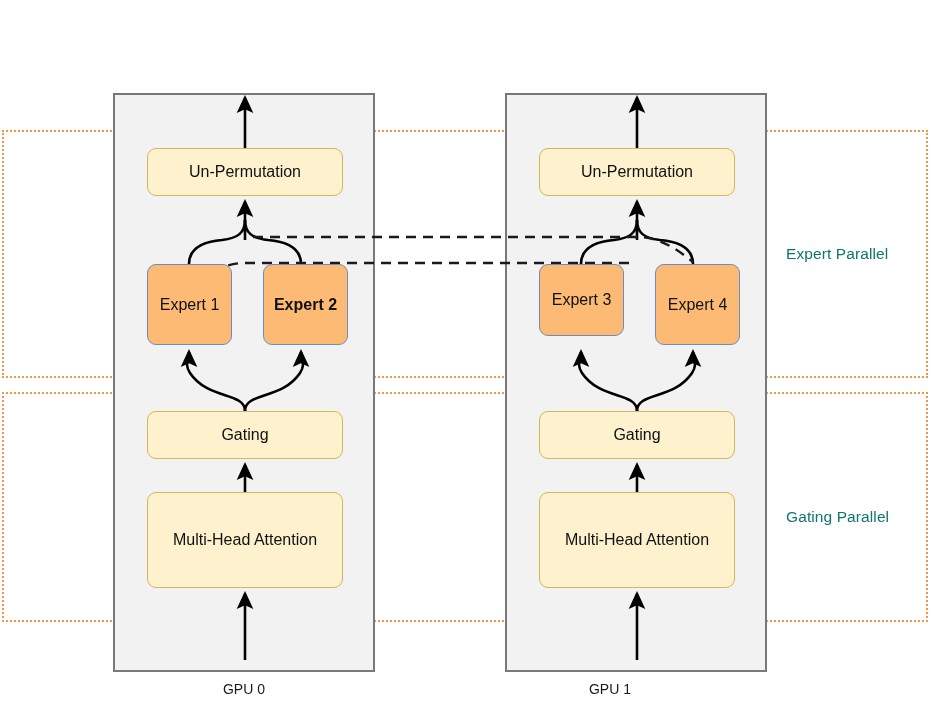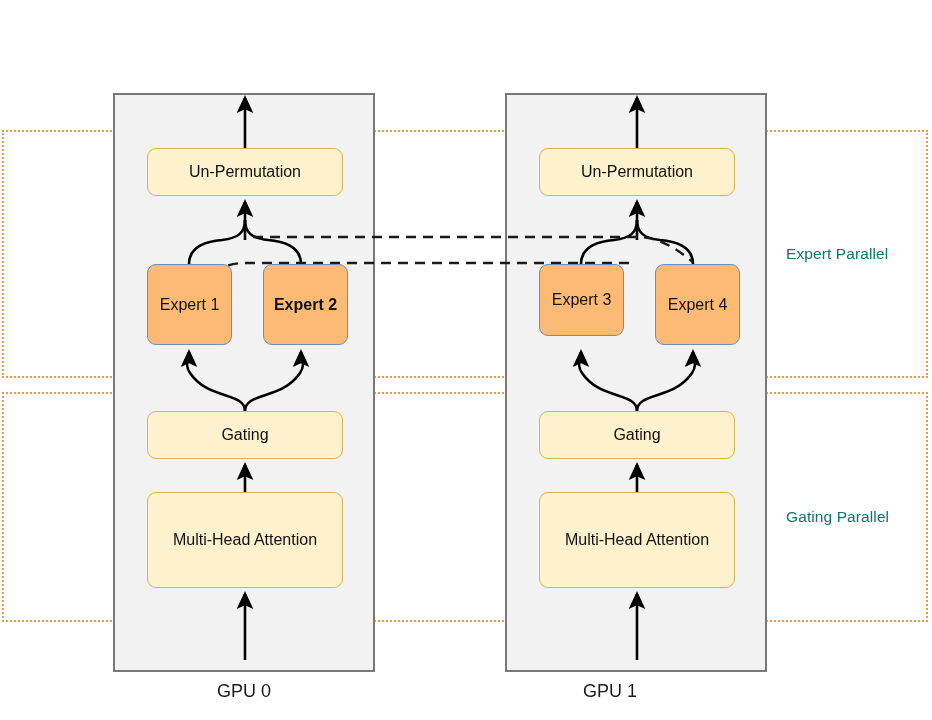--- a/index.html
+++ b/index.html
@@ -40,21 +40,21 @@
   
   .gpu-box {
     position: absolute;
     background: #f2f2f2;
     border: 2px solid #787878;
     box-sizing: border-box;
   }
   .gpu-label {
     position: absolute;
     color: #1a1a1a;
-    font-size: 18px;
+    font-size: 14px;
     text-align: center;
     white-space: nowrap;
   }
 
   
   .node {
     position: absolute;
     box-sizing: border-box;
     display: flex;
     align-items: center;

